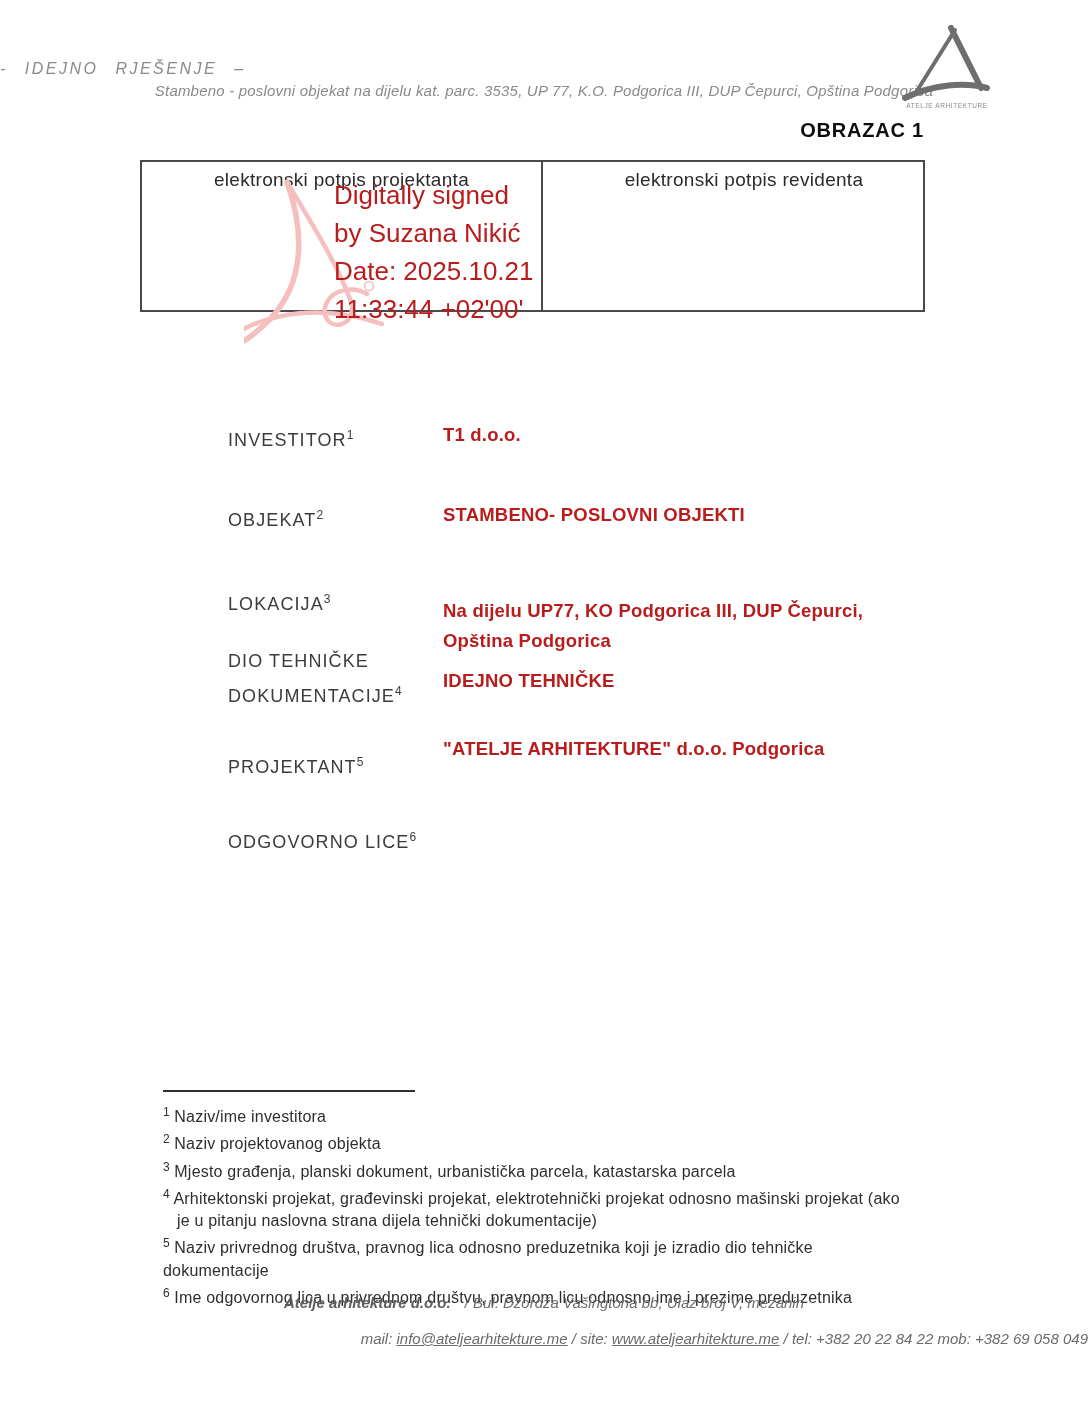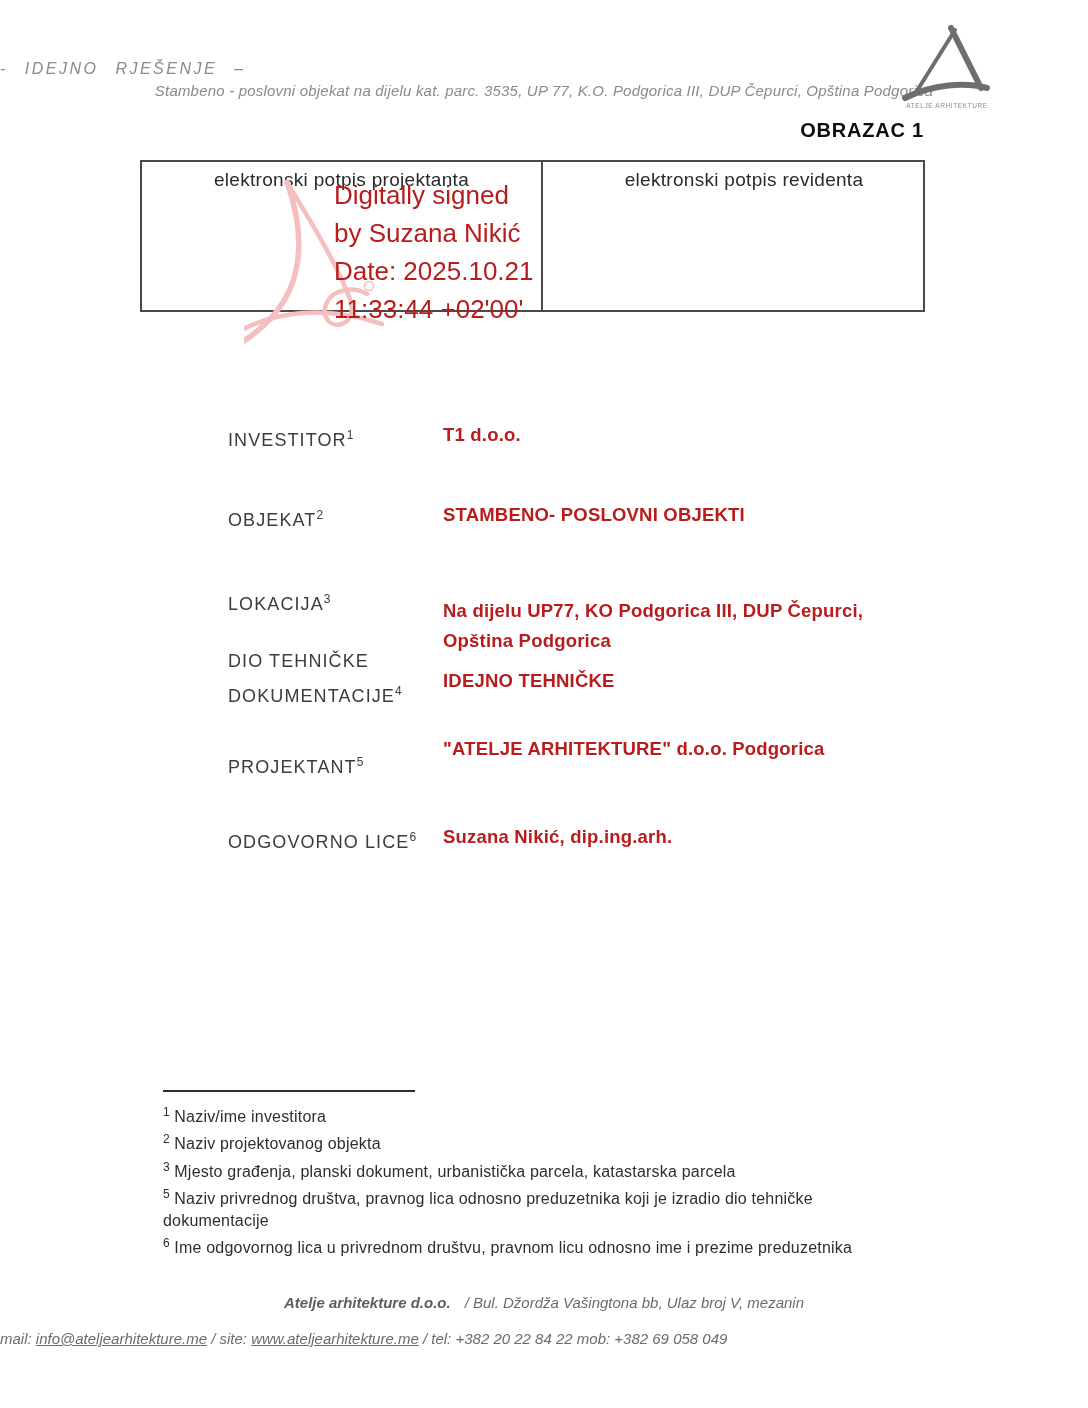--- a/index.html
+++ b/index.html
@@ -93,21 +93,21 @@
   .fn { margin:0; }
   .fn.cont-indent { padding-left:14px; text-indent:-14px; }
 
   
   .footer1 {
     position:absolute; top:1294px; left:0; width:100%; text-align:center;
     font-style:italic; font-size:15px; color:#6b6b6b;
   }
   .footer1 .company { font-weight:bold; margin-right:14px; color:#5e5e5e; }
   .footer2 {
-    position:absolute; top:1330px; left:0; width:100%; text-align:left;
+    position:absolute; top:1330px; left:0; width:100%; text-align:right;
     font-style:italic; font-size:15px; color:#6b6b6b;
   }
   .footer2 a { color:#6b6b6b; text-decoration:underline; }
 </style>
 </head>
 <body>
 
 <div class="page">
 
   <div class="hdr-line1">- IDEJNO RJEŠENJE –</div>
@@ -158,27 +158,27 @@
   <div class="f-label t-r3l"><span>LOKACIJA</span><sup>3</sup></div>
   <div class="f-value t-r3v">Na dijelu UP77, KO Podgorica III, DUP Čepurci, Opština Podgorica</div>
 
   <div class="f-label t-r4l"><span>DIO TEHNIČKE DOKUMENTACIJE</span><sup>4</sup></div>
   <div class="f-value t-r4v">IDEJNO TEHNIČKE</div>
 
   <div class="f-label t-r5l"><span>PROJEKTANT</span><sup>5</sup></div>
   <div class="f-value t-r5v">"ATELJE ARHITEKTURE" d.o.o. Podgorica</div>
 
   <div class="f-label t-r6l"><span>ODGOVORNO LICE</span><sup>6</sup></div>
-  <div class="f-value t-r6v">Suzana Nikić, dip.ing.arh.</div>
 
   <div class="fn-rule"></div>
   <div class="footnotes">
     <p class="fn"><sup>1</sup> <span>Naziv/ime investitora</span></p>
     <p class="fn"><sup>2</sup> <span>Naziv projektovanog objekta</span></p>
     <p class="fn"><sup>3</sup> <span>Mjesto građenja, planski dokument, urbanistička parcela, katastarska parcela</span></p>
+    <p class="fn cont-indent"><sup>4</sup> <span>Arhitektonski projekat, građevinski projekat, elektrotehnički projekat odnosno mašinski projekat (ako je u pitanju naslovna strana dijela tehnički dokumentacije)</span></p>
     <p class="fn"><sup>5</sup> <span>Naziv privrednog društva, pravnog lica odnosno preduzetnika koji je izradio dio tehničke dokumentacije</span></p>
     <p class="fn"><sup>6</sup> <span>Ime odgovornog lica u privrednom društvu, pravnom licu odnosno ime i prezime preduzetnika</span></p>
   </div>
 
   <div class="footer1">
     <span class="company">Atelje arhitekture d.o.o.</span><span>/ Bul. Džordža Vašingtona bb, Ulaz broj V, mezanin</span>
   </div>
   <div class="footer2">
     <span>mail: </span><a href="#">info@ateljearhitekture.me</a><span> / site: </span><a href="#">www.ateljearhitekture.me</a><span> / tel: +382 20 22 84 22 mob: +382 69 058 049</span>
   </div>

